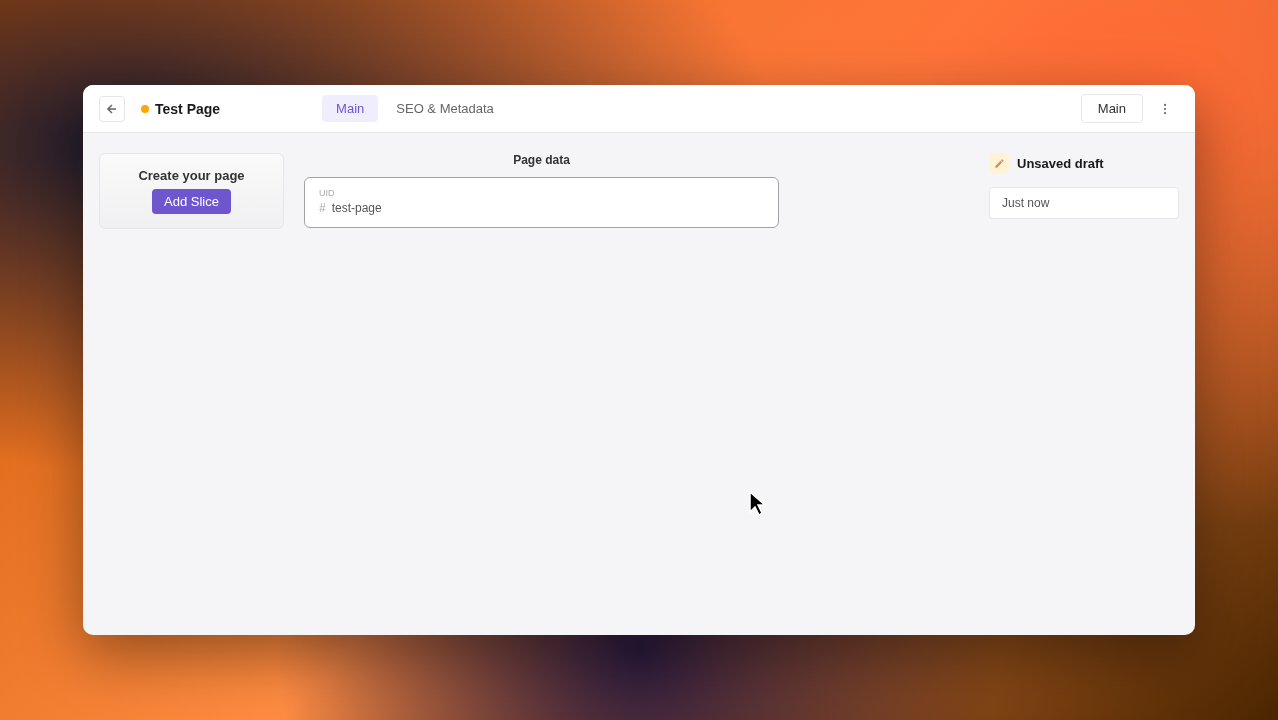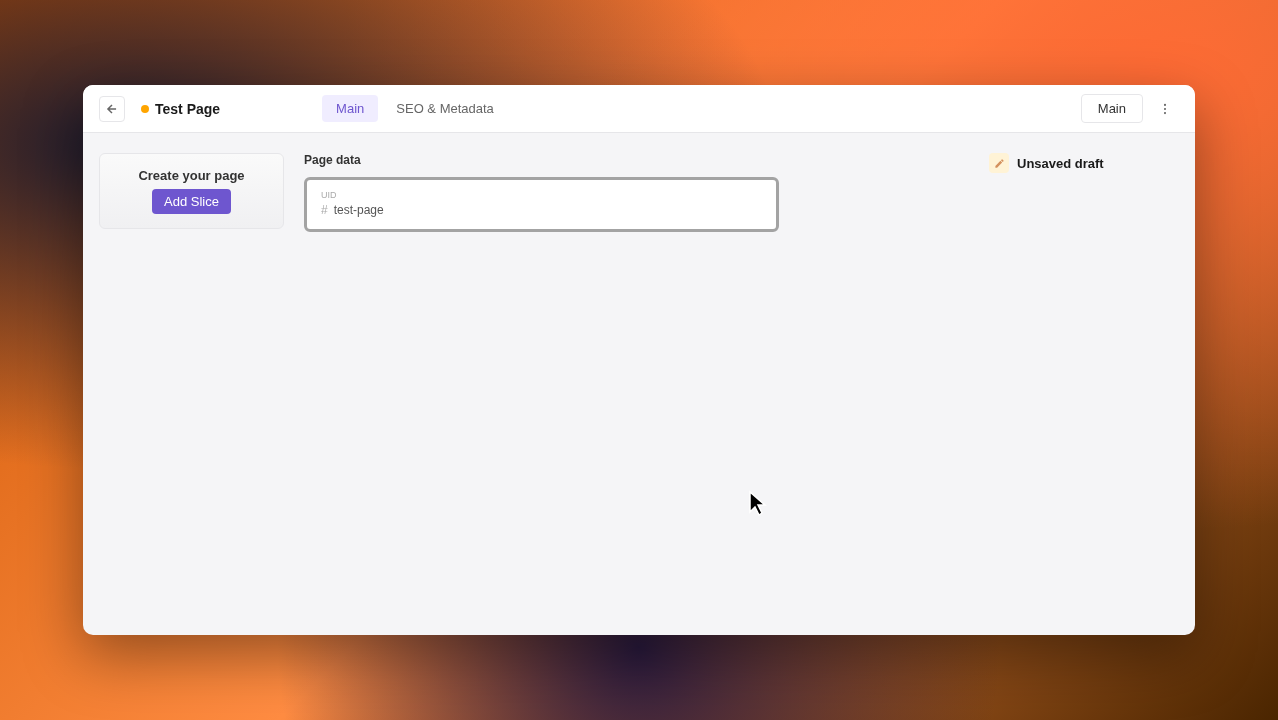--- a/index.html
+++ b/index.html
@@ -194,25 +194,26 @@
     
     .tag-input::placeholder {
       color: #aaa;
     }
     
     .section-label {
       font-size: 12px;
       font-weight: 600;
       color: #333;
       margin-bottom: 10px;
+      text-align: center;
     }
     
     .uid-card {
       background: #fff;
-      border: 3px solid #a3a3a3;
+      border: 1px solid #a3a3a3;
       border-radius: 6px;
       padding: 10px 14px 12px;
     }
     
     .uid-label {
       font-size: 9px;
       color: #aaa;
       text-transform: uppercase;
       margin-bottom: 3px;
     }
@@ -339,20 +340,21 @@
     <div class="right-panel">
       <div class="draft-badge">
         <div class="pencil-icon">
           <svg width="11" height="11" viewBox="0 0 24 24" fill="currentColor">
               <path d="M3 17.25V21h3.75L17.81 9.94l-3.75-3.75L3 17.25zM20.71 7.04c.39-.39.39-1.02 0-1.41l-2.34-2.34c-.39-.39-1.02-.39-1.41 0l-1.83 1.83 3.75 3.75 1.83-1.83z"></path>
             </svg>
         </div>
         <span class="draft-text">Unsaved draft</span>
       </div>
 
+      <div class="version-item">Just now</div>
     </div>
 
   </div>
 
   <div class="cursor-icon">
     <svg width="22" height="28" viewBox="0 0 22 28">
         <path d="M2 2 L2 22 L7 17 L11 25 L14 23 L10 15 L17 15 Z" fill="black" stroke="white" stroke-width="1.5"></path>
       </svg>
   </div>
 

